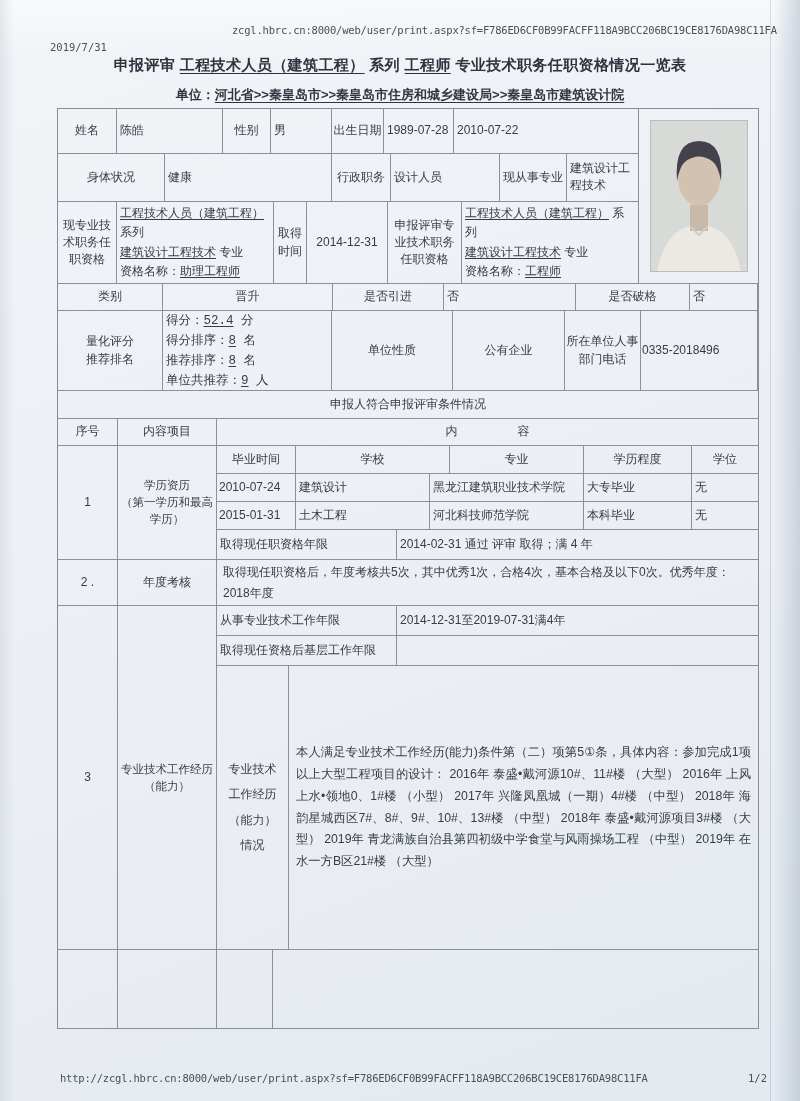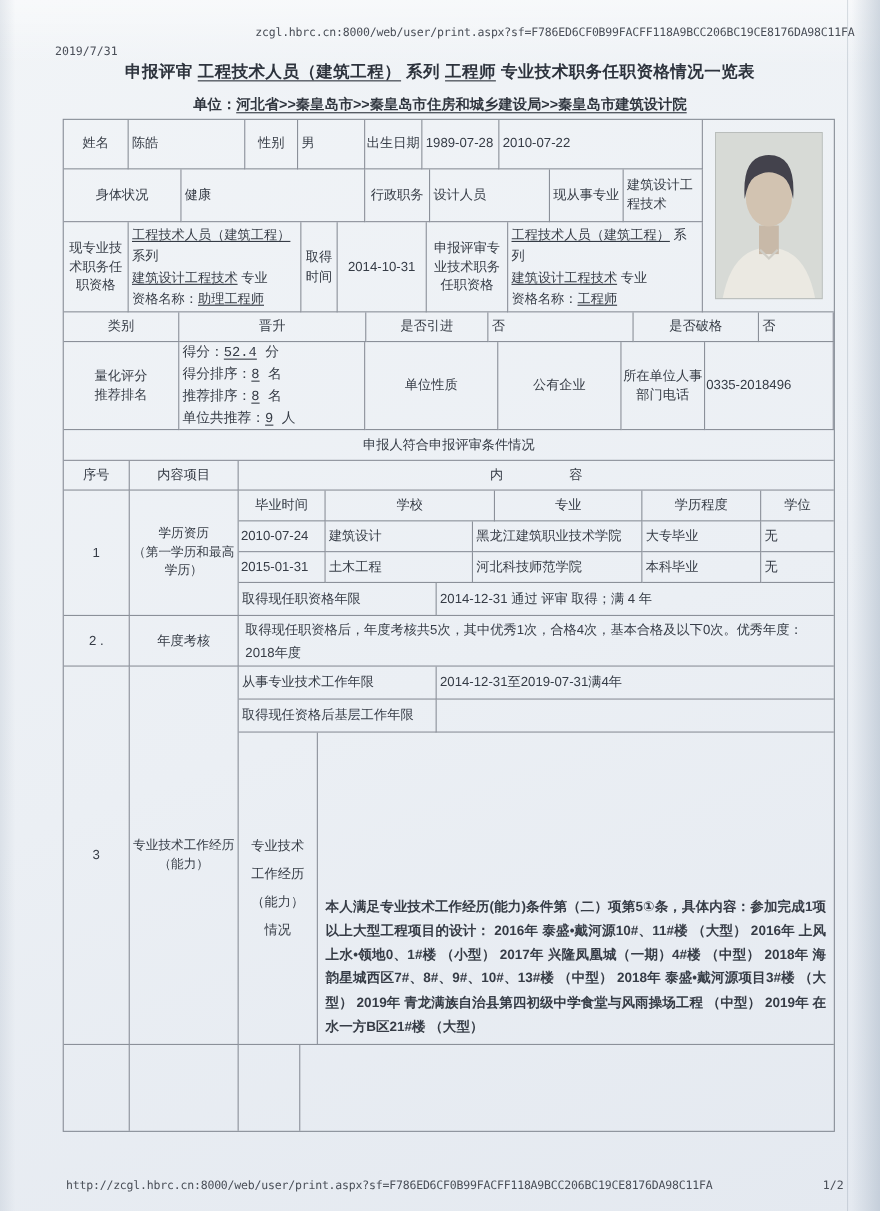--- a/index.html
+++ b/index.html
@@ -41,21 +41,21 @@
   .row{ display:flex; }
   .c{
     flex:0 0 auto;
     border-right:1px solid #8b9099; border-bottom:1px solid #8b9099;
     display:flex; align-items:center; justify-content:center;
     text-align:center; padding:2px 3px; overflow:hidden; line-height:1.45;
   }
   .c.grow{ flex:1 1 auto; }
   .c.nbr{ border-right:none; }
   .c.left{ justify-content:flex-start; text-align:left; }
-  .c.top{ align-items:flex-end;font-weight:bold; }
+  .c.top{ align-items:center; }
   .c.pre{ white-space:pre-line; }
   .c.small{ font-size:11.5px; }
   .col{ display:flex; flex-direction:column; flex:1 1 auto; }
   .stack{ display:block; }
   .stack > div{ line-height:1.6; }
   u{ text-underline-offset:2px; }
   .photo-cell{
     flex:1 1 auto; border-bottom:1px solid #8b9099;
     display:flex; align-items:center; justify-content:center;
   }
@@ -117,21 +117,21 @@
         <div class="row" style="flex:1 1 auto">
           <div class="c" style="width:59px">现专业技术职务任职资格</div>
           <div class="c left" style="width:157px">
             <div class="stack">
               <div><u>工程技术人员（建筑工程）</u> <span>系列</span></div>
               <div><u>建筑设计工程技术</u> <span>专业</span></div>
               <div><span>资格名称：</span><u>助理工程师</u></div>
             </div>
           </div>
           <div class="c" style="width:33px;padding:2px 1px">取得时间</div>
-          <div class="c" style="width:81px">2014-10-31</div>
+          <div class="c" style="width:81px">2014-12-31</div>
           <div class="c" style="width:74px;padding:2px 1px">申报评审专业技术职务任职资格</div>
           <div class="c left grow">
             <div class="stack">
               <div><u>工程技术人员（建筑工程）</u> <span>系列</span></div>
               <div><u>建筑设计工程技术</u> <span>专业</span></div>
               <div><span>资格名称：</span><u>工程师</u></div>
             </div>
           </div>
         </div>
       </div>
@@ -208,21 +208,21 @@
         </div>
         <div class="row" style="height:28px">
           <div class="c left" style="width:79px;padding:2px 2px">2015-01-31</div>
           <div class="c left" style="width:134px">土木工程</div>
           <div class="c left" style="width:154px">河北科技师范学院</div>
           <div class="c left" style="width:108px">本科毕业</div>
           <div class="c left nbr grow">无</div>
         </div>
         <div class="row" style="flex:1 1 auto">
           <div class="c left" style="width:180px">取得现任职资格年限</div>
-          <div class="c left nbr grow">2014-12-31 通过 评审 取得；满 4 年</div>
+          <div class="c left nbr grow">2014-02-31 通过 评审 取得；满 4 年</div>
         </div>
       </div>
     </div>
 
     <div class="row" style="height:46px">
       <div class="c" style="width:60px">2 .</div>
       <div class="c" style="width:99px">年度考核</div>
       <div class="c left nbr grow" style="line-height:1.7;padding:2px 6px">取得现任职资格后，年度考核共5次，其中优秀1次，合格4次，基本合格及以下0次。优秀年度：2018年度</div>
     </div>
 

